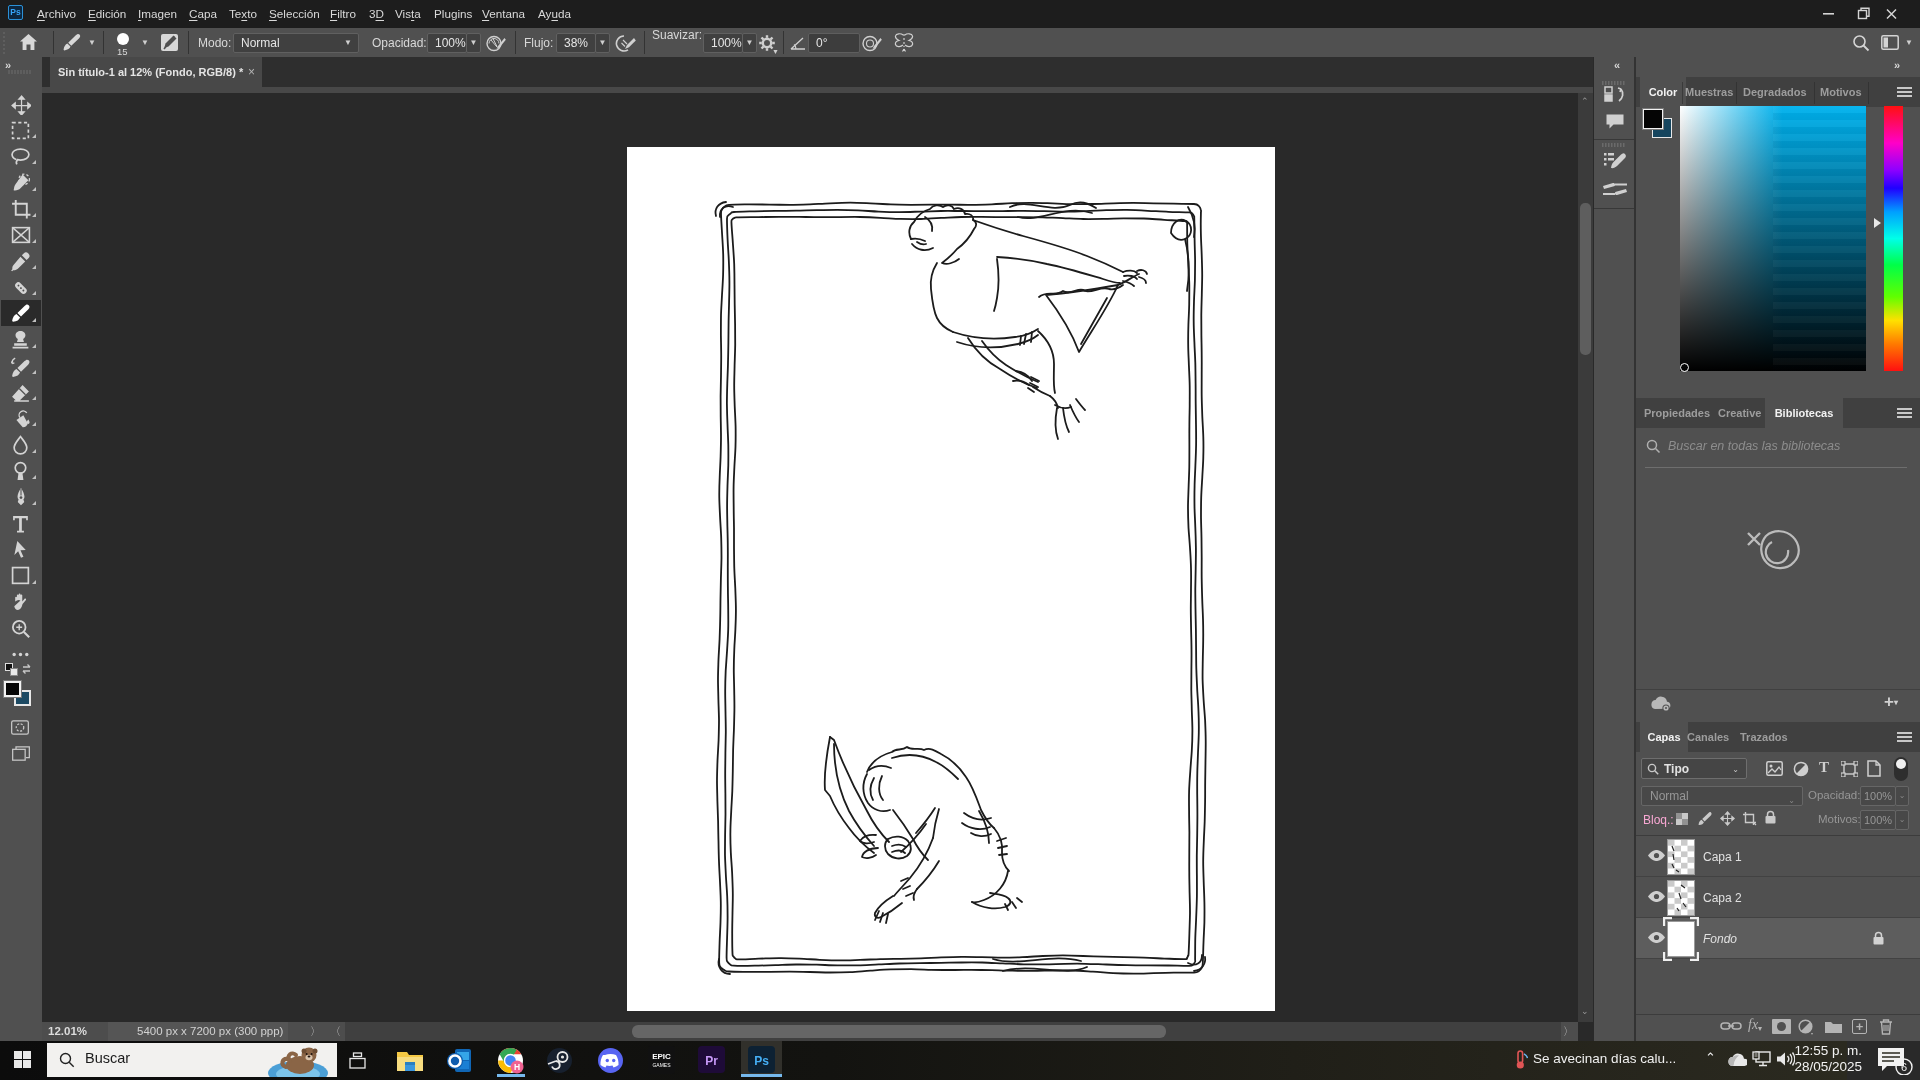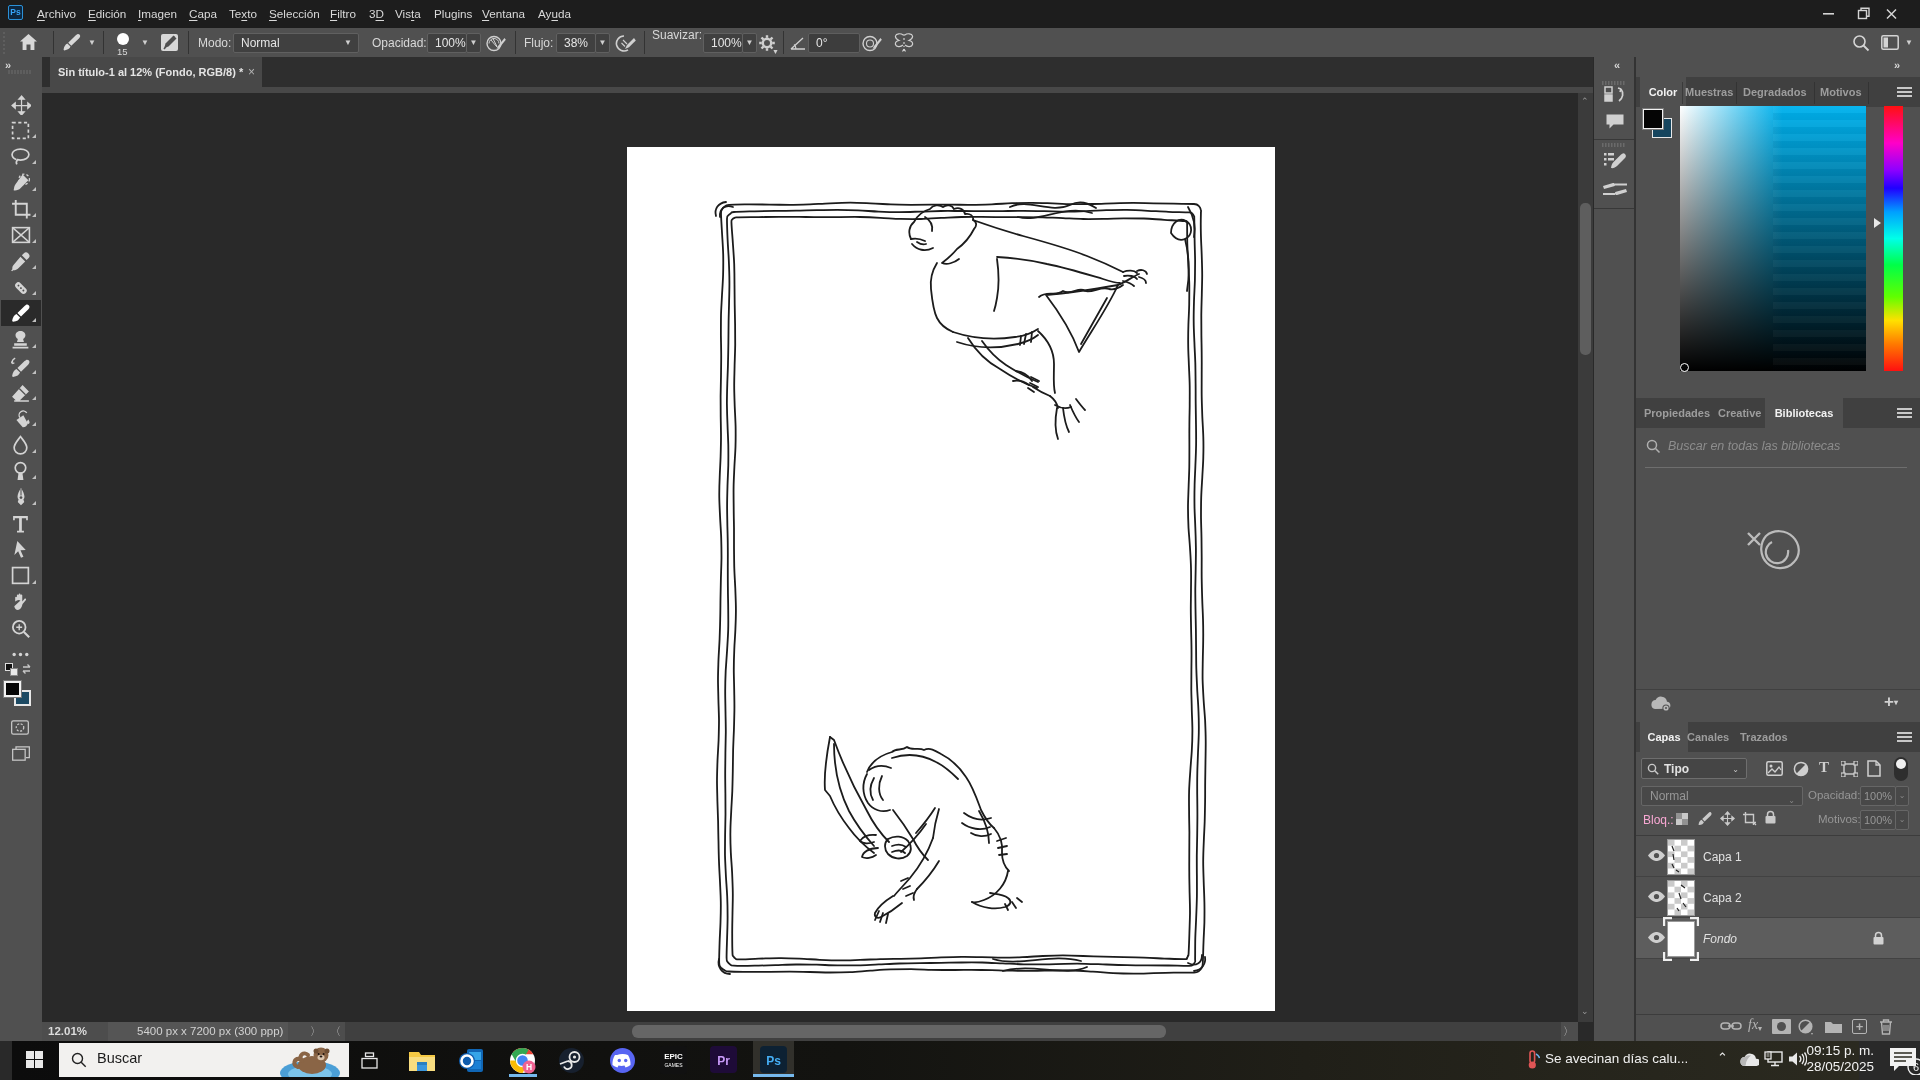--- a/index.html
+++ b/index.html
@@ -625,21 +625,21 @@
       <path d="M1 2 h6 l2 2 h9 v9 H1z" fill="#b4b4b4"></path>
     </svg>
   <div class="abs" style="left:216px;top:301px;width:15px;height:15px;border:1.5px solid #b4b4b4;border-radius:2px;color:#b4b4b4;font-size:13px;text-align:center;line-height:13px;font-weight:bold">+</div>
   <svg class="abs" style="left:243px;top:300px" width="14" height="17" viewBox="0 0 14 17">
       <path d="M1 4 h12 M4.5 4 V2 h5 v2 M2.5 4 l1 12 h7 l1-12" fill="none" stroke="#b4b4b4" stroke-width="1.4"></path>
       <path d="M5 7 v6 M7 7 v6 M9 7 v6" stroke="#b4b4b4" stroke-width="1.1"></path>
     </svg>
 
 </div>
 
-<div class="abs" style="left:12px;top:1041px;width:1847px;height:39px;background:linear-gradient(90deg,#0c0c0c 0%,#131310 45%,#201f18 70%,#2b2a20 100%)">
+<div class="abs" style="left:0;top:1041px;width:1847px;height:39px;background:linear-gradient(90deg,#0c0c0c 0%,#131310 45%,#201f18 70%,#2b2a20 100%)">
 
   <svg class="abs" style="left:14px;top:10px" width="17" height="17" viewBox="0 0 17 17">
       <g fill="#e8e8e8">
         <rect x="0" y="0" width="8" height="8"></rect>
         <rect x="9" y="0" width="8" height="8"></rect>
         <rect x="0" y="9" width="8" height="8"></rect>
         <rect x="9" y="9" width="8" height="8"></rect>
       </g>
     </svg>
   <div class="abs" style="left:47px;top:2px;width:290px;height:34px;background:#f2f1ef">
@@ -737,21 +737,21 @@
   <svg class="abs" style="left:1752px;top:10px" width="19" height="17" viewBox="0 0 19 17">
       <rect x="4" y="1" width="14" height="10" fill="none" stroke="#e8e8e8" stroke-width="1.4"></rect>
       <path d="M11 11 v3 M7 14.5 h8" stroke="#e8e8e8" stroke-width="1.4"></path>
       <rect x="1" y="1" width="6" height="7" fill="#2b2a20" stroke="#e8e8e8" stroke-width="1.3"></rect>
       <path d="M2.5 3 h3 M2.5 5 h3" stroke="#e8e8e8" stroke-width=".8"></path>
     </svg>
   <svg class="abs" style="left:1776px;top:10px" width="19" height="16" viewBox="0 0 19 16">
       <path d="M1 5.5 h3.5 L9 1.5 v13 L4.5 10.5 H1z" fill="#e8e8e8"></path>
       <path d="M11.5 5 a4.5 4.5 0 0 1 0 6 M14 3 a8 8 0 0 1 0 10 M16.5 1.5 a11 11 0 0 1 0 13" fill="none" stroke="#e8e8e8" stroke-width="1.4"></path>
     </svg>
-  <div class="abs" style="left:1784px;top:2px;width:78px;text-align:right;color:#f2f2f2;font-size:13.5px">09:15 p. m.</div>
+  <div class="abs" style="left:1784px;top:2px;width:78px;text-align:right;color:#f2f2f2;font-size:13.5px">12:55 p. m.</div>
   <div class="abs" style="left:1790px;top:18px;width:72px;text-align:right;color:#f2f2f2;font-size:13.5px">28/05/2025</div>
   <svg class="abs" style="left:1877px;top:6px" width="36" height="28" viewBox="0 0 36 28">
       <path d="M1 1 h26 v18 h-17 l-5 5 v-5 h-4z" fill="#f2f2f2"></path>
       <path d="M5 6 h18 M5 10 h18 M5 14 h12" stroke="#2b2a20" stroke-width="1.6"></path>
       <circle cx="27" cy="20" r="8" fill="none" stroke="#f2f2f2" stroke-width="1.4"></circle>
       <text x="27" y="24" font-size="11" fill="#f2f2f2" text-anchor="middle" font-family="Liberation Sans">6</text>
     </svg>
 
 </div>
 

